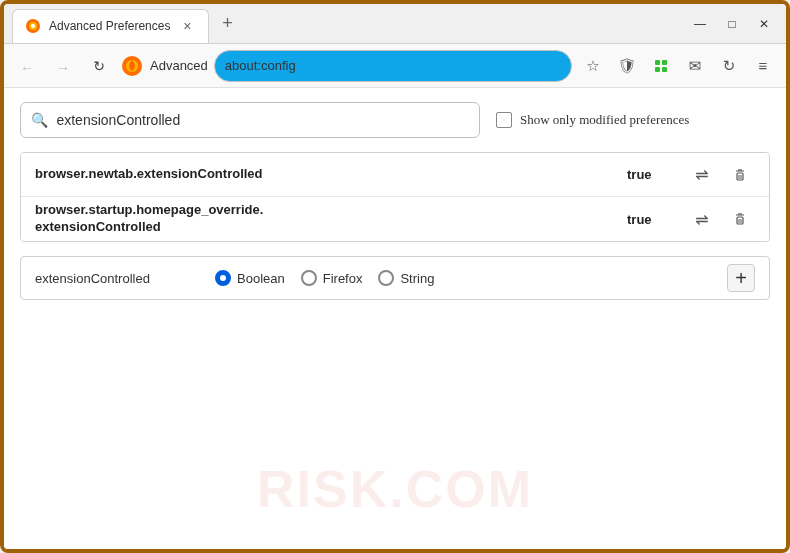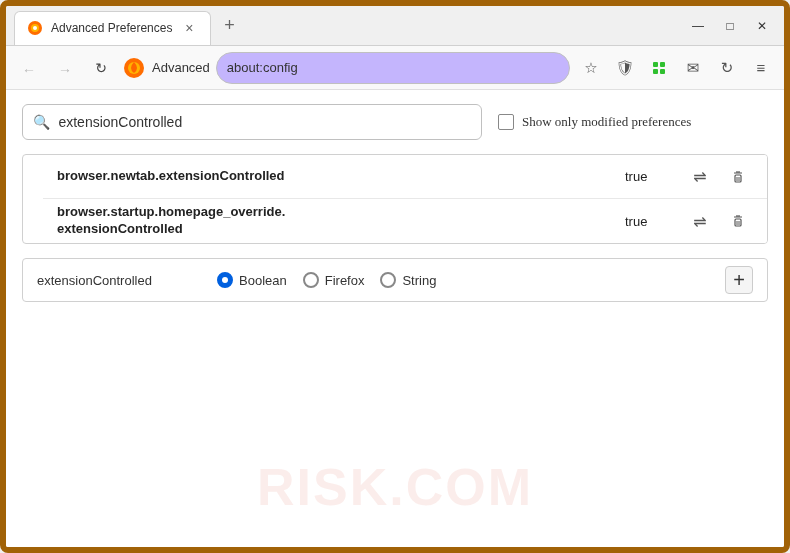--- a/index.html
+++ b/index.html
@@ -8,21 +8,21 @@
       background: #f0f0f0;
       width: 790px;
       height: 553px;
       overflow: hidden;
     }
 
     
     .browser-window {
       width: 790px;
       height: 553px;
-      border: 6px solid #a16207;
+      border: 4px solid #a16207;
       border-radius: 8px;
       background: #f9f9f9;
       display: flex;
       flex-direction: column;
       overflow: hidden;
     }
 
     
     .title-bar {
       background: #f0f0f0;
@@ -139,21 +139,21 @@
       font-size: 13px;
       color: #333;
       font-weight: 500;
     }
 
     .address-bar {
       flex: 1;
       height: 32px;
       border: 1px solid #c0c0c0;
       border-radius: 16px;
-      background: #c4b5fd;
+      background: #0ea5e9;
       padding: 0 10px;
       font-size: 13px;
       color: #333;
       display: flex;
       align-items: center;
     }
 
     .nav-icons {
       display: flex;
       gap: 4px;
@@ -253,21 +253,20 @@
       font-size: 13px;
       color: #333;
     }
 
     
     .results-table {
       border: 1px solid #d0d0d0;
       border-radius: 4px;
       overflow: hidden;
       margin-bottom: 14px;
-      padding-left: 20px;
     }
 
     .result-row {
       display: flex;
       align-items: center;
       padding: 0 14px;
       min-height: 44px;
       border-bottom: 1px solid #e8e8e8;
       background: #fff;
     }
@@ -276,21 +275,21 @@
     .pref-name {
       font-size: 13px;
       font-weight: 700;
       color: #222;
       flex: 1;
       line-height: 1.3;
     }
 
     .pref-value {
       font-size: 13px;
-      font-weight: 400;
+      font-weight: 700;
       color: #222;
       margin-right: 20px;
       min-width: 40px;
     }
 
     .row-actions {
       display: flex;
       align-items: center;
       gap: 8px;
     }

